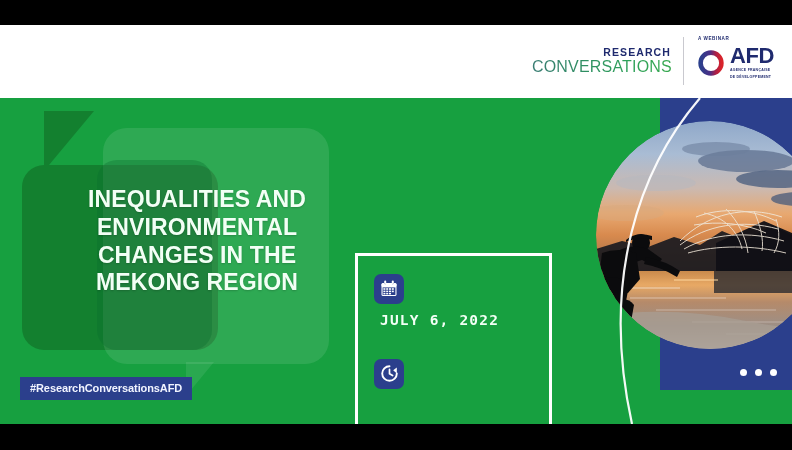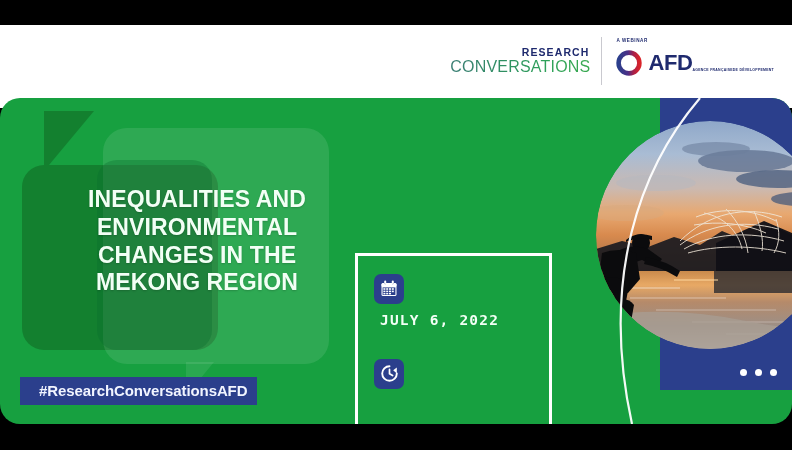--- a/index.html
+++ b/index.html
@@ -113,22 +113,22 @@
     display: flex;
     align-items: center;
     gap: 4px;
   }
   .afd-ring {
     width: 30px; height: 30px;
     flex: 0 0 30px;
   }
   .afd-textblock {
     display: flex;
-    flex-direction: row;
-    align-items: flex-end;
+    flex-direction: column;
+    align-items: flex-start;
   }
   .afd-word {
     font-size: 22px;
     font-weight: 700;
     letter-spacing: -0.4px;
     color: #1f2a6e;
     line-height: 0.92;
   }
   .afd-tagline {
     font-size: 3.5px;
@@ -140,21 +140,20 @@
     white-space: nowrap;
   }
 
   
   .canvas {
     position: absolute;
     left: 0; top: 98px;
     width: 792px; height: 326px;
     background: #17a040;
     overflow: hidden;
-    border-radius: 20px;
   }
 
   
   .bubble-dark-tail {
     position: absolute;
     left: 44px; top: 13px;
     width: 0; height: 0;
     border-left: 50px solid #13802f;
     border-bottom: 60px solid transparent;
   }
@@ -206,24 +205,24 @@
     text-align: center;
     text-shadow: 0 1px 2px rgba(0,0,0,0.18);
   }
 
   
   .hashtag {
     position: absolute;
     left: 20px; top: 279px;
     background: #2b3f8c;
     color: #f1f4ff;
-    font-size: 15px;
+    font-size: 11px;
     font-weight: 700;
     letter-spacing: -0.1px;
-    padding: 5px 10px 6px 19px;
+    padding: 5px 10px 6px 10px;
     white-space: nowrap;
   }
 
   
   .infobox {
     position: absolute;
     left: 355px; top: 155px;
     width: 197px; height: 200px;
     border: 3px solid #ffffff;
     padding: 18px 0 0 16px;

